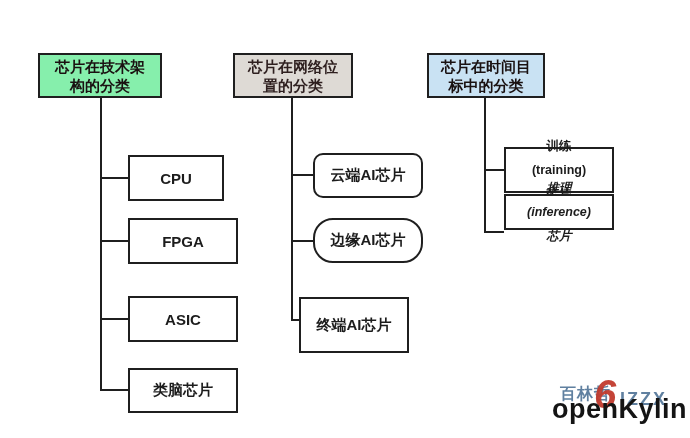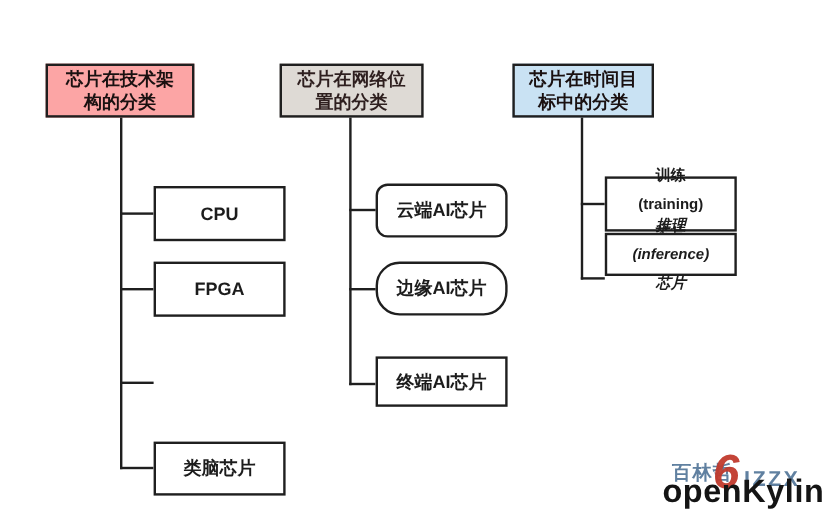--- a/index.html
+++ b/index.html
@@ -97,21 +97,21 @@
     font-size: 27px;
     font-weight: bold;
     letter-spacing: 0.5px;
   }
 </style>
 </head>
 <body>
 
 <div class="canvas">
 
-  <div class="hbox" style="left: 38px; top: 53px; width: 124px; background-color: #fca5a5;">芯片在技术架
+  <div class="hbox" style="left: 38px; top: 53px; width: 124px; background-color: #86efac;">芯片在技术架
 构的分类</div>
 
   <div class="hbox maroon" style="left: 233px; top: 53px; width: 120px; background-color: rgb(222, 218, 213);">芯片在网络位
 置的分类</div>
 
   <div class="hbox" style="left: 427px; top: 53px; width: 118px; background-color: rgb(201, 226, 243);">芯片在时间目
 标中的分类</div>
 
   <div class="vline" style="left:100px;top:98px;height:293px;"></div>
   <div class="hline" style="left:100px;top:177px;width:28px;"></div>
@@ -121,27 +121,28 @@
 
   <div class="vline" style="left:291px;top:98px;height:223px;"></div>
   <div class="hline" style="left:291px;top:174px;width:22px;"></div>
   <div class="hline" style="left:291px;top:240px;width:22px;"></div>
   <div class="hline" style="left:291px;top:319px;width:22px;"></div>
 
   <div class="vline" style="left:484px;top:98px;height:135px;"></div>
   <div class="hline" style="left:484px;top:169px;width:20px;"></div>
   <div class="hline" style="left:484px;top:231px;width:20px;"></div>
 
-  <div class="cbox" style="left:128px;top:155px;width:110px;height:46px;">CPU</div>
+  <div class="cbox" style="left:128px;top:155px;width:96px;height:46px;">CPU</div>
   <div class="cbox" style="left:128px;top:218px;width:110px;height:46px;">FPGA</div>
+  <div class="cbox" style="left:128px;top:296px;width:110px;height:46px;">ASIC</div>
   <div class="cbox" style="left:128px;top:368px;width:110px;height:45px;">类脑芯片</div>
 
   <div class="cbox" style="left:313px;top:153px;width:110px;height:45px;border-radius:10px;">云端AI芯片</div>
   <div class="cbox" style="left:313px;top:218px;width:110px;height:45px;border-radius:20px;">边缘AI芯片</div>
-  <div class="cbox" style="left:313px;top:297px;width:110px;height:42px;">终端AI芯片</div>
+  <div class="cbox" style="left:299px;top:297px;width:110px;height:56px;">终端AI芯片</div>
 
   <div class="cbox small" style="left:504px;top:147px;width:110px;height:46px;">训练
 (training)
 芯片</div>
   <div class="cbox small" style="left:504px;top:194px;width:110px;height:36px;font-style:italic;">推理
 (inference)
 芯片</div>
 
   <div class="watermark">
     <span class="wm-cn" style="color: rgb(79, 115, 150);">百林哲</span>

